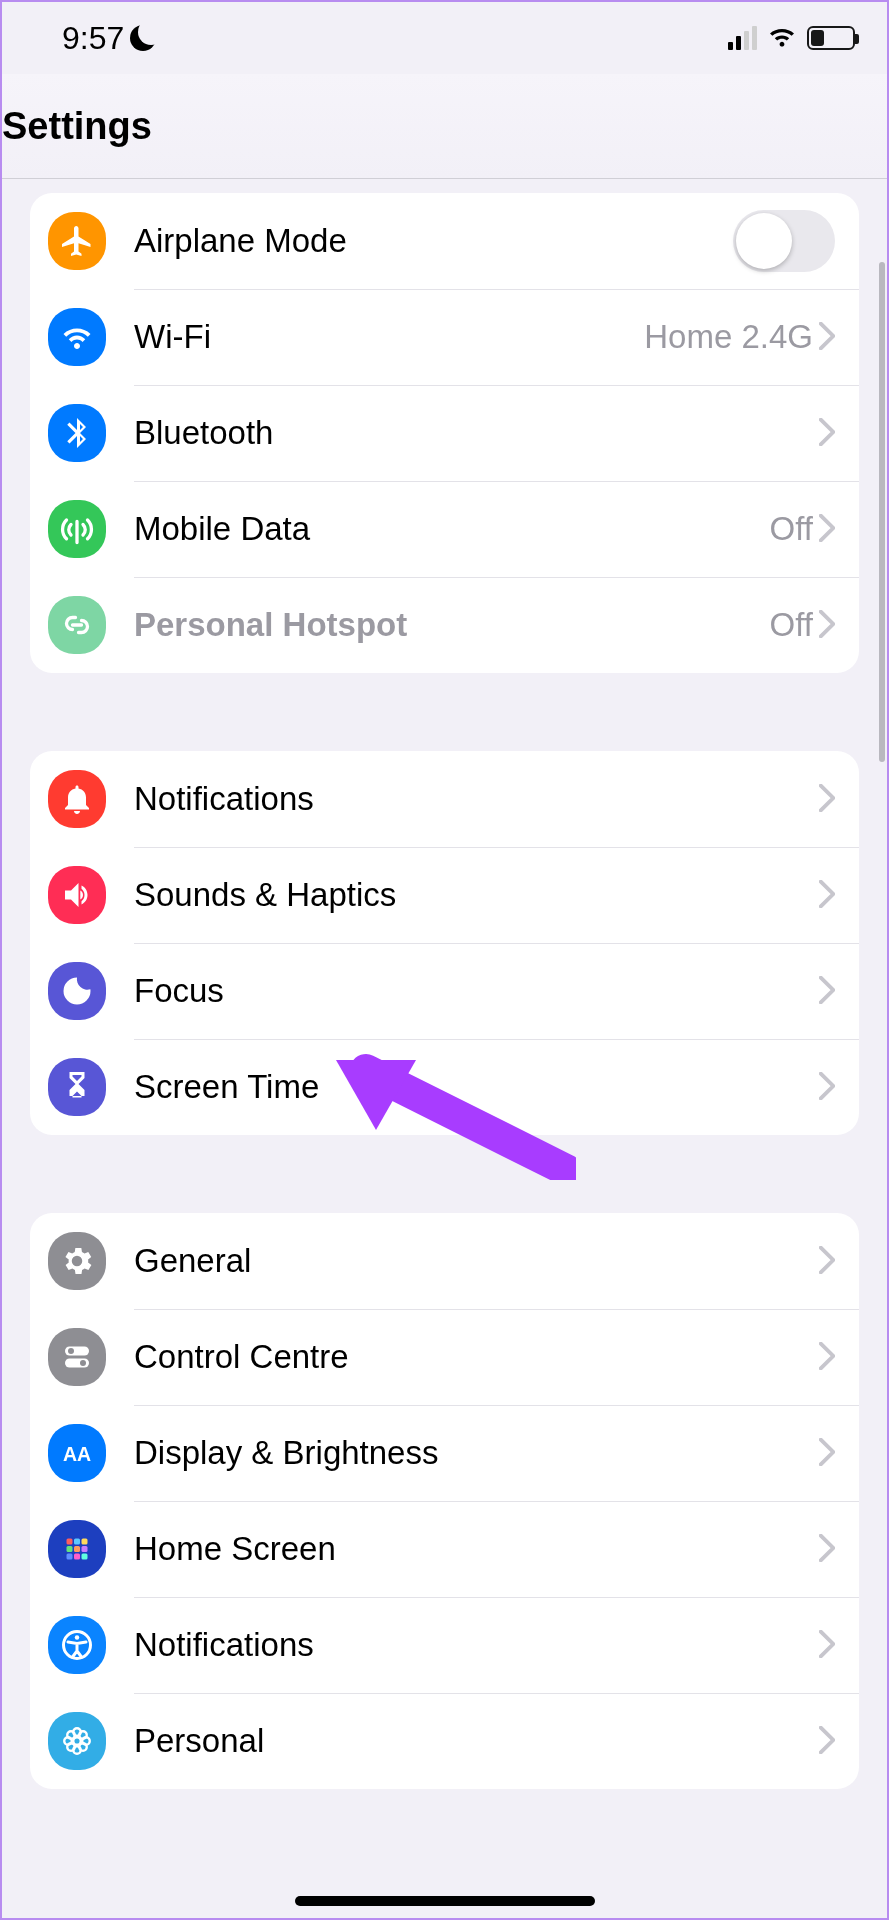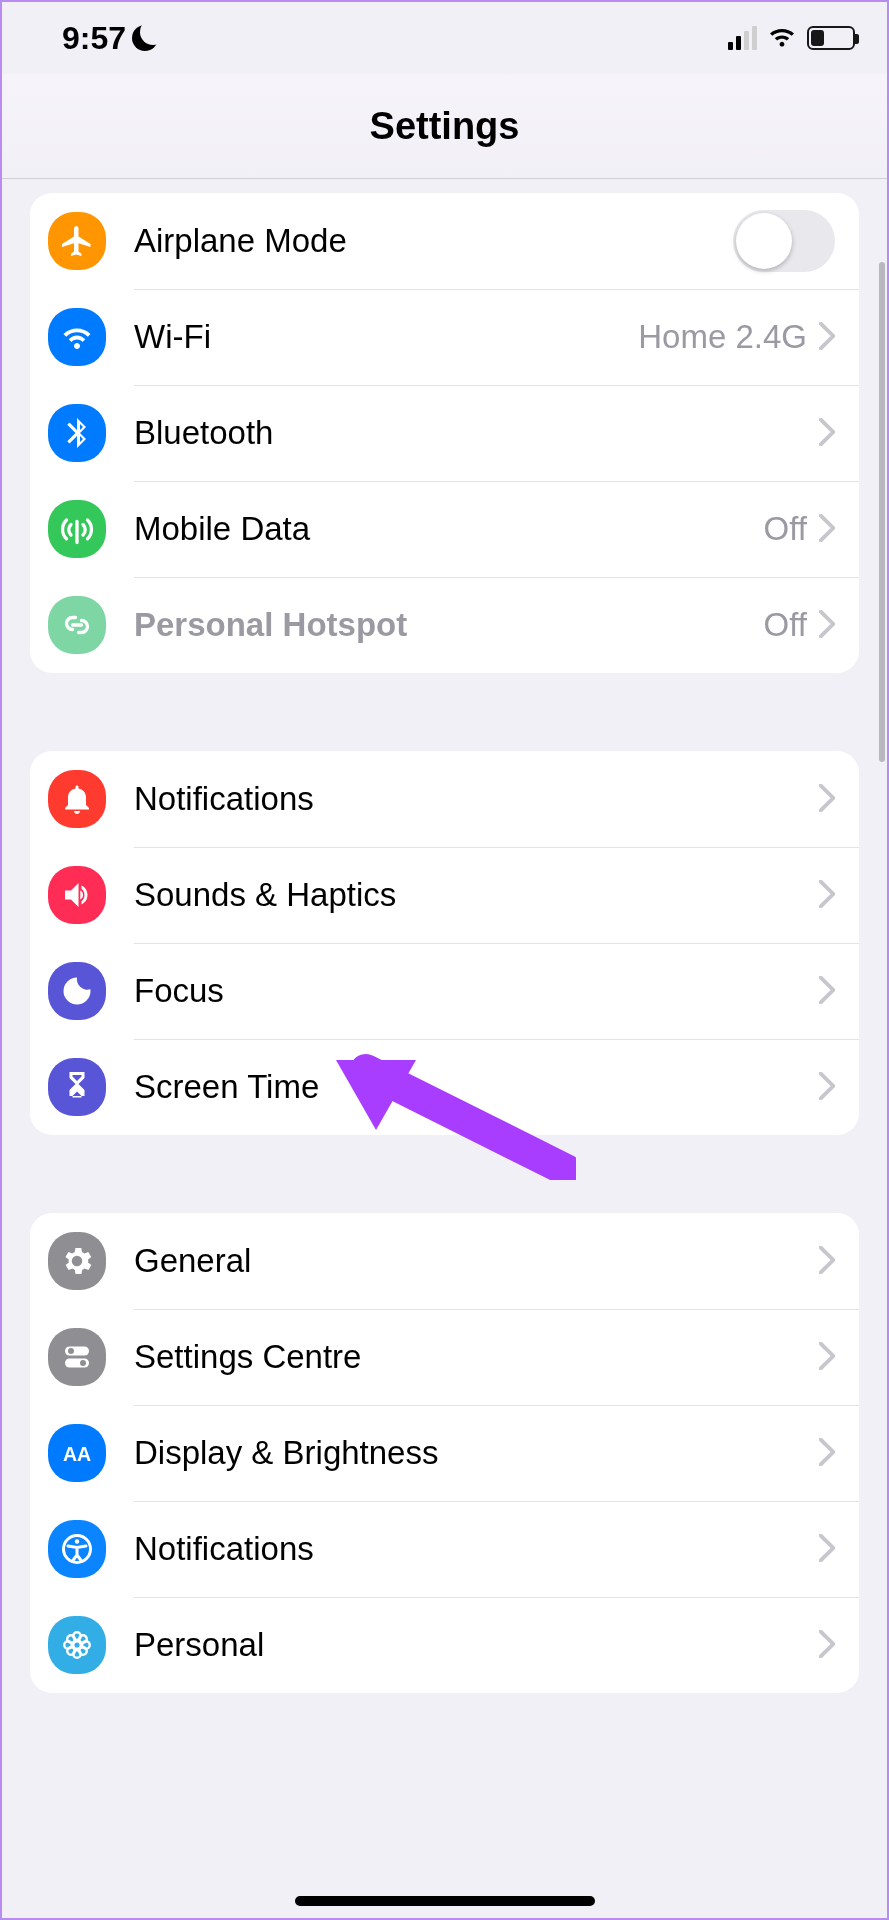--- a/index.html
+++ b/index.html
@@ -2,21 +2,21 @@
 <html><head>
 <meta charset="utf-8">
 <style>
   * { box-sizing: border-box; margin: 0; padding: 0; }
   html, body { width: 889px; height: 1920px; font-family: -apple-system, "Helvetica Neue", Arial, sans-serif; }
   body { background: #f2f0f7; position: relative; border: 2px solid #b88cf0; overflow: hidden; }
 
   
   .status-bar {
     height: 72px; display: flex; align-items: center; justify-content: space-between;
-    padding: 0 32px 0 60px; font-weight: 700; font-size: 32px;
+    padding: 0 32px 0 60px; font-weight: 400; font-size: 32px;
   }
   .status-left { display: flex; align-items: center; gap: 6px; }
   .status-right { display: flex; align-items: center; gap: 10px; }
   .moon { width: 26px; height: 26px; border-radius: 50%; background: #000; position: relative; }
   .moon::after { content:""; position:absolute; width:26px; height:26px; border-radius:50%; background:#f2f0f7; top:-6px; left:8px; }
 
   .cell-bars { display:flex; align-items:flex-end; gap:3px; height:24px;}
   .cell-bars span { width:5px; background:#cfcfcf; border-radius:1px; }
   .cell-bars span:nth-child(1){height:8px;background:#000;}
   .cell-bars span:nth-child(2){height:14px;background:#000;}
@@ -24,21 +24,21 @@
   .cell-bars span:nth-child(4){height:24px;}
 
   .wifi-status svg { width:30px; height:24px; }
 
   .battery { width:48px; height:24px; border:2px solid #000; border-radius:6px; position:relative; opacity:.9;}
   .battery::after{content:"";position:absolute;right:-6px;top:6px;width:4px;height:10px;background:#000;border-radius:0 2px 2px 0;}
   .battery .fill{position:absolute;left:2px;top:2px;bottom:2px;width:30%;background:#000;border-radius:3px;}
 
   
   .nav-header {
-    height: 105px; display:flex; align-items:center; justify-content:center;
+    height: 105px; display:flex; align-items:center; justify-content:flex-start;
     font-size: 38px; font-weight: 700; color:#000;
     border-bottom: 1px solid #d0cfd6;
     background: linear-gradient(#f6f4fa,#f2f0f7);
   }
 
   
   .content { padding: 14px 28px 0 28px; }
 
   .group {
     background:#fff; border-radius: 22px; overflow:hidden; margin-bottom: 78px;
@@ -51,21 +51,21 @@
   .row + .row::before {
     content:""; position:absolute; left:104px; right:0; top:0; height:1px; background:#e3e2e8;
   }
   .row .icon {
     width:58px; height:58px; border-radius:26px; margin-right:28px; flex:0 0 58px;
     display:flex; align-items:center; justify-content:center;
   }
   .row .icon svg { width:36px; height:36px; }
   .row .label { font-size:33px; color:#000; flex:1; }
   .row.dim .label { color:#9b9aa2;font-weight:bold; }
-  .row .value { font-size:33px; color:#9b9aa2; margin-right:12px; }
+  .row .value { font-size:33px; color:#9b9aa2; margin-right:6px; }
   .row .chev { color:#c7c6cd; font-size:38px; font-weight:300; }
   .chev svg{width:16px;height:28px;}
 
   
   .toggle { width:102px; height:62px; background:#e9e8ed; border-radius:31px; position:relative; }
   .toggle .knob { position:absolute; width:56px;height:56px;background:#fff;border-radius:50%; top:3px; left:3px; box-shadow:0 2px 5px rgba(0,0,0,.25);}
 
   
   .c-orange{background:#ff9500;} .c-blue{background:#007aff;} .c-green{background:#34c759;}
   .c-mint{background:#7ed6a4;} .c-red{background:#ff3b30;} .c-pink{background:#ff2d55;}
@@ -250,38 +250,57 @@
 
     <div class="row">
       <span class="icon c-grey">
         <svg viewBox="0 0 24 24" fill="#fff">
             <rect x="4" y="5" width="16" height="6" rx="3"></rect>
             <rect x="4" y="13" width="16" height="6" rx="3"></rect>
             <circle cx="8" cy="8" r="2" fill="#8e8e93"></circle>
             <circle cx="16" cy="16" r="2" fill="#8e8e93"></circle>
           </svg>
       </span>
-      <span class="label">Settings Centre</span>
+      <span class="label">Control Centre</span>
       <span class="chev"><svg viewBox="0 0 10 18">
             <path d="M1 1l8 8-8 8" stroke="#c7c6cd" stroke-width="2.5" fill="none" stroke-linecap="round"></path>
           </svg></span>
     </div>
 
     <div class="row">
       <span class="icon c-blue">
         <svg viewBox="0 0 24 24" fill="#fff">
             <text x="12" y="17" font-size="13" font-weight="700" text-anchor="middle" font-family="Arial">AA</text>
           </svg>
       </span>
       <span class="label">Display &amp; Brightness</span>
       <span class="chev"><svg viewBox="0 0 10 18">
             <path d="M1 1l8 8-8 8" stroke="#c7c6cd" stroke-width="2.5" fill="none" stroke-linecap="round"></path>
           </svg></span>
     </div>
 
+    <div class="row">
+      <span class="icon c-navy">
+        <svg viewBox="0 0 24 24">
+            <rect x="5" y="5" width="4" height="4" rx="1" fill="#ff5e5e"></rect>
+            <rect x="10" y="5" width="4" height="4" rx="1" fill="#5ec8ff"></rect>
+            <rect x="15" y="5" width="4" height="4" rx="1" fill="#ffd95e"></rect>
+            <rect x="5" y="10" width="4" height="4" rx="1" fill="#63e37b"></rect>
+            <rect x="10" y="10" width="4" height="4" rx="1" fill="#ff9a5e"></rect>
+            <rect x="15" y="10" width="4" height="4" rx="1" fill="#c57dff"></rect>
+            <rect x="5" y="15" width="4" height="4" rx="1" fill="#5e8dff"></rect>
+            <rect x="10" y="15" width="4" height="4" rx="1" fill="#ff5ecb"></rect>
+            <rect x="15" y="15" width="4" height="4" rx="1" fill="#5effe0"></rect>
+          </svg>
+      </span>
+      <span class="label">Home Screen</span>
+      <span class="chev"><svg viewBox="0 0 10 18">
+            <path d="M1 1l8 8-8 8" stroke="#c7c6cd" stroke-width="2.5" fill="none" stroke-linecap="round"></path>
+          </svg></span>
+    </div>
 
     <div class="row">
       <span class="icon c-blue2">
         <svg viewBox="0 0 24 24" fill="none" stroke="#fff" stroke-width="2">
             <circle cx="12" cy="12" r="9"></circle>
             <circle cx="12" cy="7" r="1.5" fill="#fff" stroke="none"></circle>
             <path d="M6 10l6 1 6-1M12 11v5m0 0l-3 4m3-4l3 4" stroke-linecap="round"></path>
           </svg>
       </span>
       <span class="label">Notifications</span>

